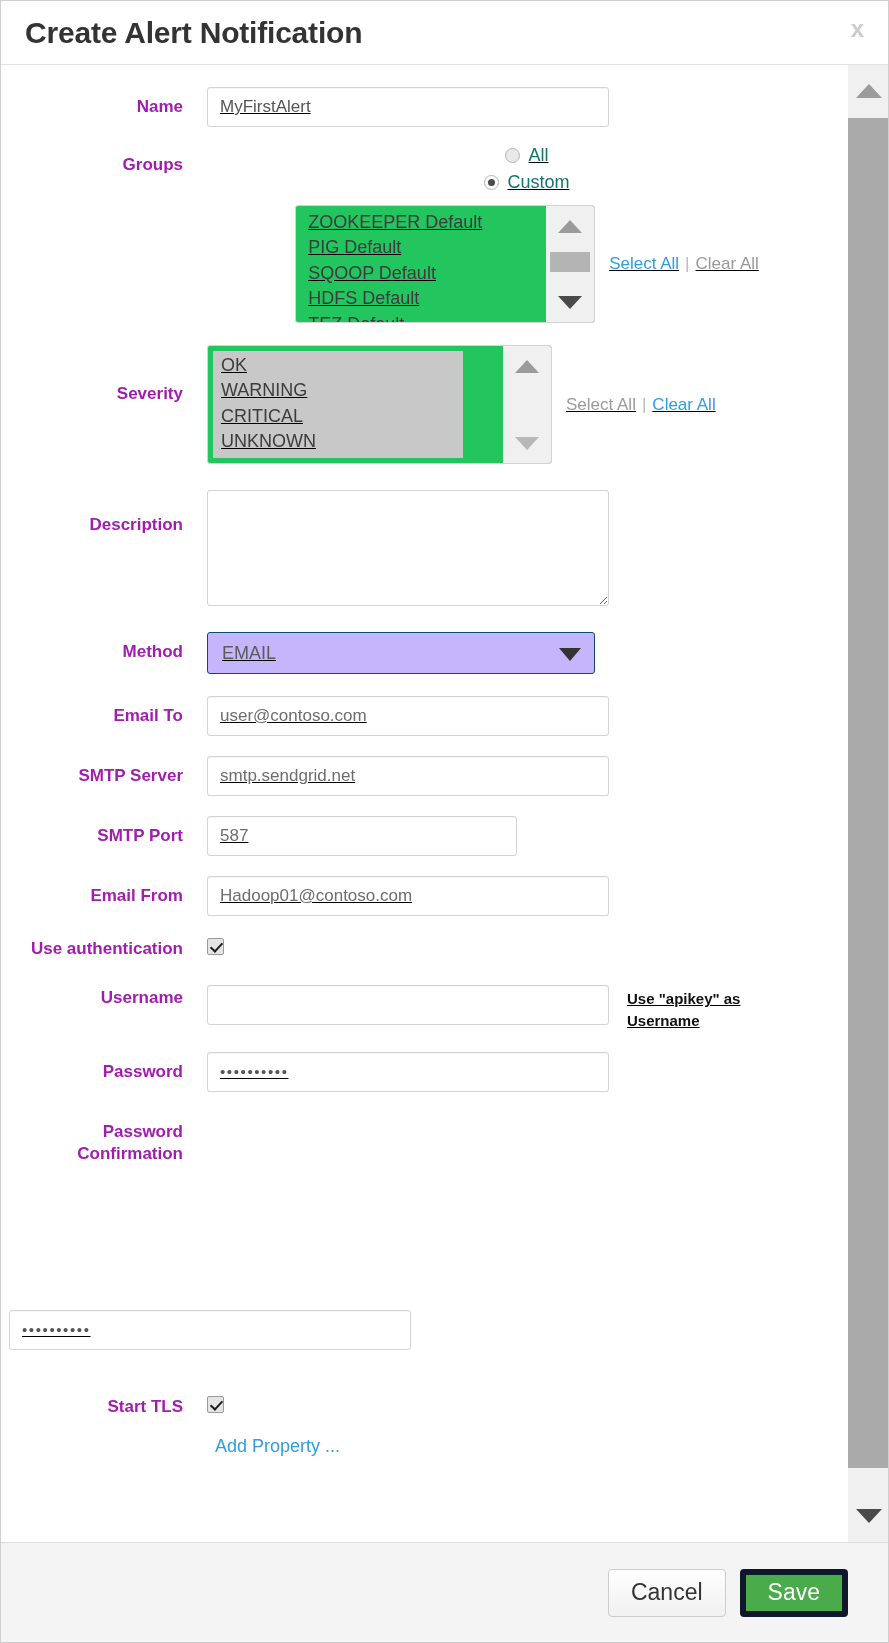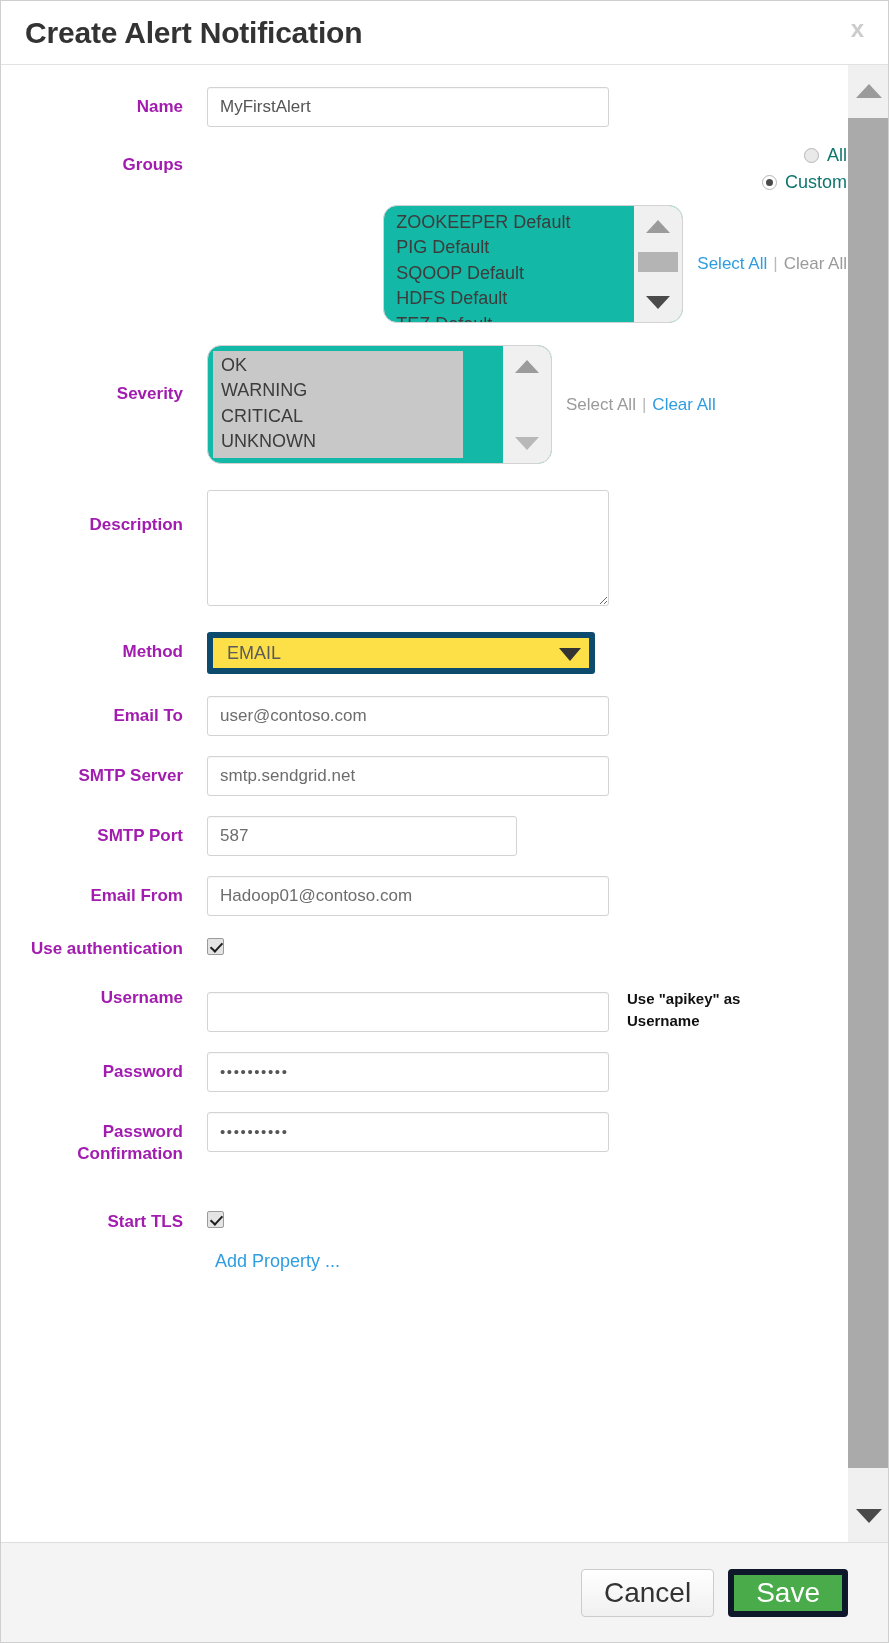--- a/index.html
+++ b/index.html
@@ -119,21 +119,22 @@
     padding-right: 24px;
     padding-top: 9px;
     font-size: 17px;
     font-weight: bold;
     color: #a21caf;
     line-height: 1.3;
   }
   .row-field {
     flex: 1 1 auto;
     display: flex;
-    align-items: flex-end;
+    align-items: center;
+    text-decoration: underline;
   }
 
   
   .txt {
     height: 40px;
     border: 1px solid #d3d3d3;
     border-radius: 3px;
     background: #ffffff;
     padding: 0 12px;
     font-size: 17px;
@@ -187,22 +188,22 @@
   }
   .radio-label {
     font-size: 18px;
     color: #0f766e;
   }
 
   
   .listbox-wrap { display: flex; align-items: center; }
   .listbox {
     border: 1px solid #d3d3d3;
-    border-radius: 14px;
-    background: #14b8a6;
+    border-radius: 3px;
+    background: #22c55e;
     display: flex;
     overflow: hidden;
     position: relative;
     gap: 40px;
   }
   .listbox.groups { width: 300px; height: 118px; }
   .listbox.severity { width: 345px; height: 119px; }
   .lb-items {
     flex: 1 1 auto;
     padding: 4px 0 0 12px;
@@ -272,23 +273,23 @@
   .sep { margin: 0 6px; color: #b9b9b9; }
 
   
   .sel-wrap {
     position: relative;
     width: 388px;
     height: 42px;
   }
   .sel-box {
     width: 388px; height: 42px;
-    border: 6px solid #0c4a6e;
+    border: 1px solid #0c4a6e;
     border-radius: 3px;
-    background: #fde047;
+    background: #c4b5fd;
     font-size: 18px;
     color: #5b5b5b;
     display: flex;
     align-items: center;
     padding: 0 14px;
     cursor: pointer;
   }
   .sel-caret {
     position: absolute;
     right: 14px;
@@ -348,21 +349,21 @@
     height: 100px;
     background: #f4f4f4;
     border-top: 1px solid #dedede;
     display: flex;
     align-items: center;
     justify-content: flex-end;
     padding-right: 40px;
     gap: 14px;
   }
   .btn {
-    font-size: 28px;
+    font-size: 23px;
     border-radius: 4px;
     cursor: pointer;
     font-family: "Liberation Sans", sans-serif;
     padding: 0 22px;
     height: 48px;
     display: flex;
     align-items: center;
     justify-content: center;
   }
   .btn-cancel {
@@ -530,21 +531,21 @@
         </div>
       </div>
 
       <div class="row" style="margin-top:20px;">
         <div class="row-label">Password</div>
         <div class="row-field">
           <input class="txt w-long dots" type="text" value="••••••••••" style="">
         </div>
       </div>
 
-      <div class="row" style="margin-top:20px;">
+      <div class="row" style="margin-top:20px;flex-direction:column;">
         <div class="row-label">Password Confirmation</div>
         <div class="row-field">
           <input class="txt w-long dots" type="text" value="••••••••••" style="">
         </div>
       </div>
 
       <div class="row" style="margin-top:42px;">
         <div class="row-label" style="padding-top:4px;">Start TLS</div>
         <div class="row-field">
           <div class="cbox checked" style="margin-top:4px;"></div>

